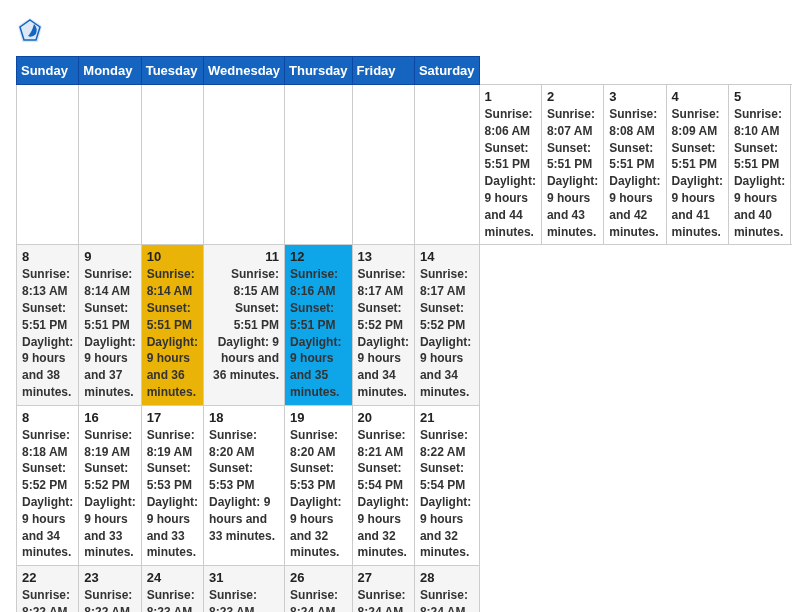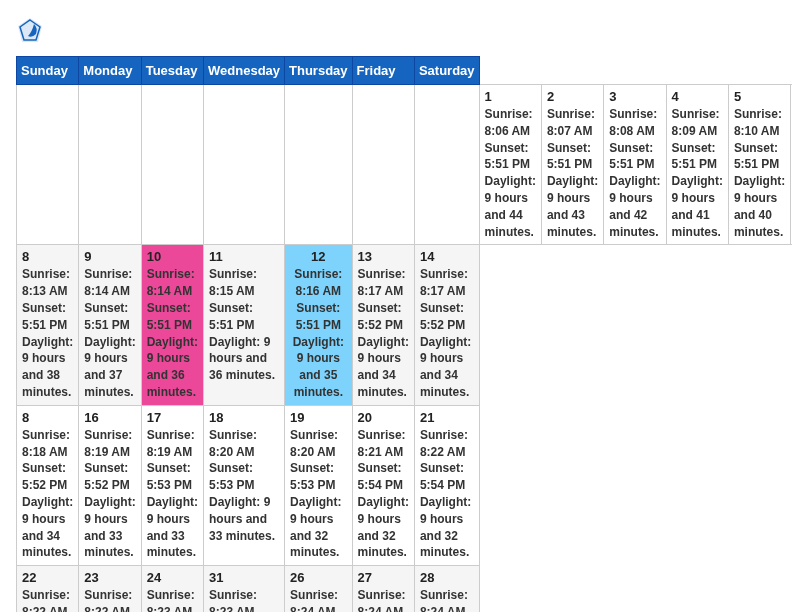--- a/index.html
+++ b/index.html
@@ -159,29 +159,29 @@
       </tr>
       <tr style="background: rgb(245, 245, 245);">
         <td style="background: rgb(245, 245, 245);">
           <div class="day-number">8</div>
           <div class="day-info">Sunrise: 8:13 AM<br>Sunset: 5:51 PM<br>Daylight: 9 hours and 38 minutes.</div>
         </td>
         <td style="background: rgb(245, 245, 245);">
           <div class="day-number">9</div>
           <div class="day-info">Sunrise: 8:14 AM<br>Sunset: 5:51 PM<br>Daylight: 9 hours and 37 minutes.</div>
         </td>
-        <td style="background: #ec4899;">
+        <td style="background: #eab308;">
           <div class="day-number">10</div>
           <div class="day-info">Sunrise: 8:14 AM<br>Sunset: 5:51 PM<br>Daylight: 9 hours and 36 minutes.</div>
         </td>
-        <td style="background: rgb(245, 245, 245);">
+        <td style="background: rgb(245, 245, 245); text-align: right;">
           <div class="day-number">11</div>
           <div class="day-info">Sunrise: 8:15 AM<br>Sunset: 5:51 PM<br>Daylight: 9 hours and 36 minutes.</div>
         </td>
-        <td style="background: #7dd3fc; text-align: center;">
+        <td style="background: #0ea5e9;">
           <div class="day-number">12</div>
           <div class="day-info">Sunrise: 8:16 AM<br>Sunset: 5:51 PM<br>Daylight: 9 hours and 35 minutes.</div>
         </td>
         <td style="background: rgb(245, 245, 245);">
           <div class="day-number">13</div>
           <div class="day-info">Sunrise: 8:17 AM<br>Sunset: 5:52 PM<br>Daylight: 9 hours and 34 minutes.</div>
         </td>
         <td style="background: rgb(245, 245, 245); margin-left: 28px;">
           <div class="day-number">14</div>
           <div class="day-info">Sunrise: 8:17 AM<br>Sunset: 5:52 PM<br>Daylight: 9 hours and 34 minutes.</div>

